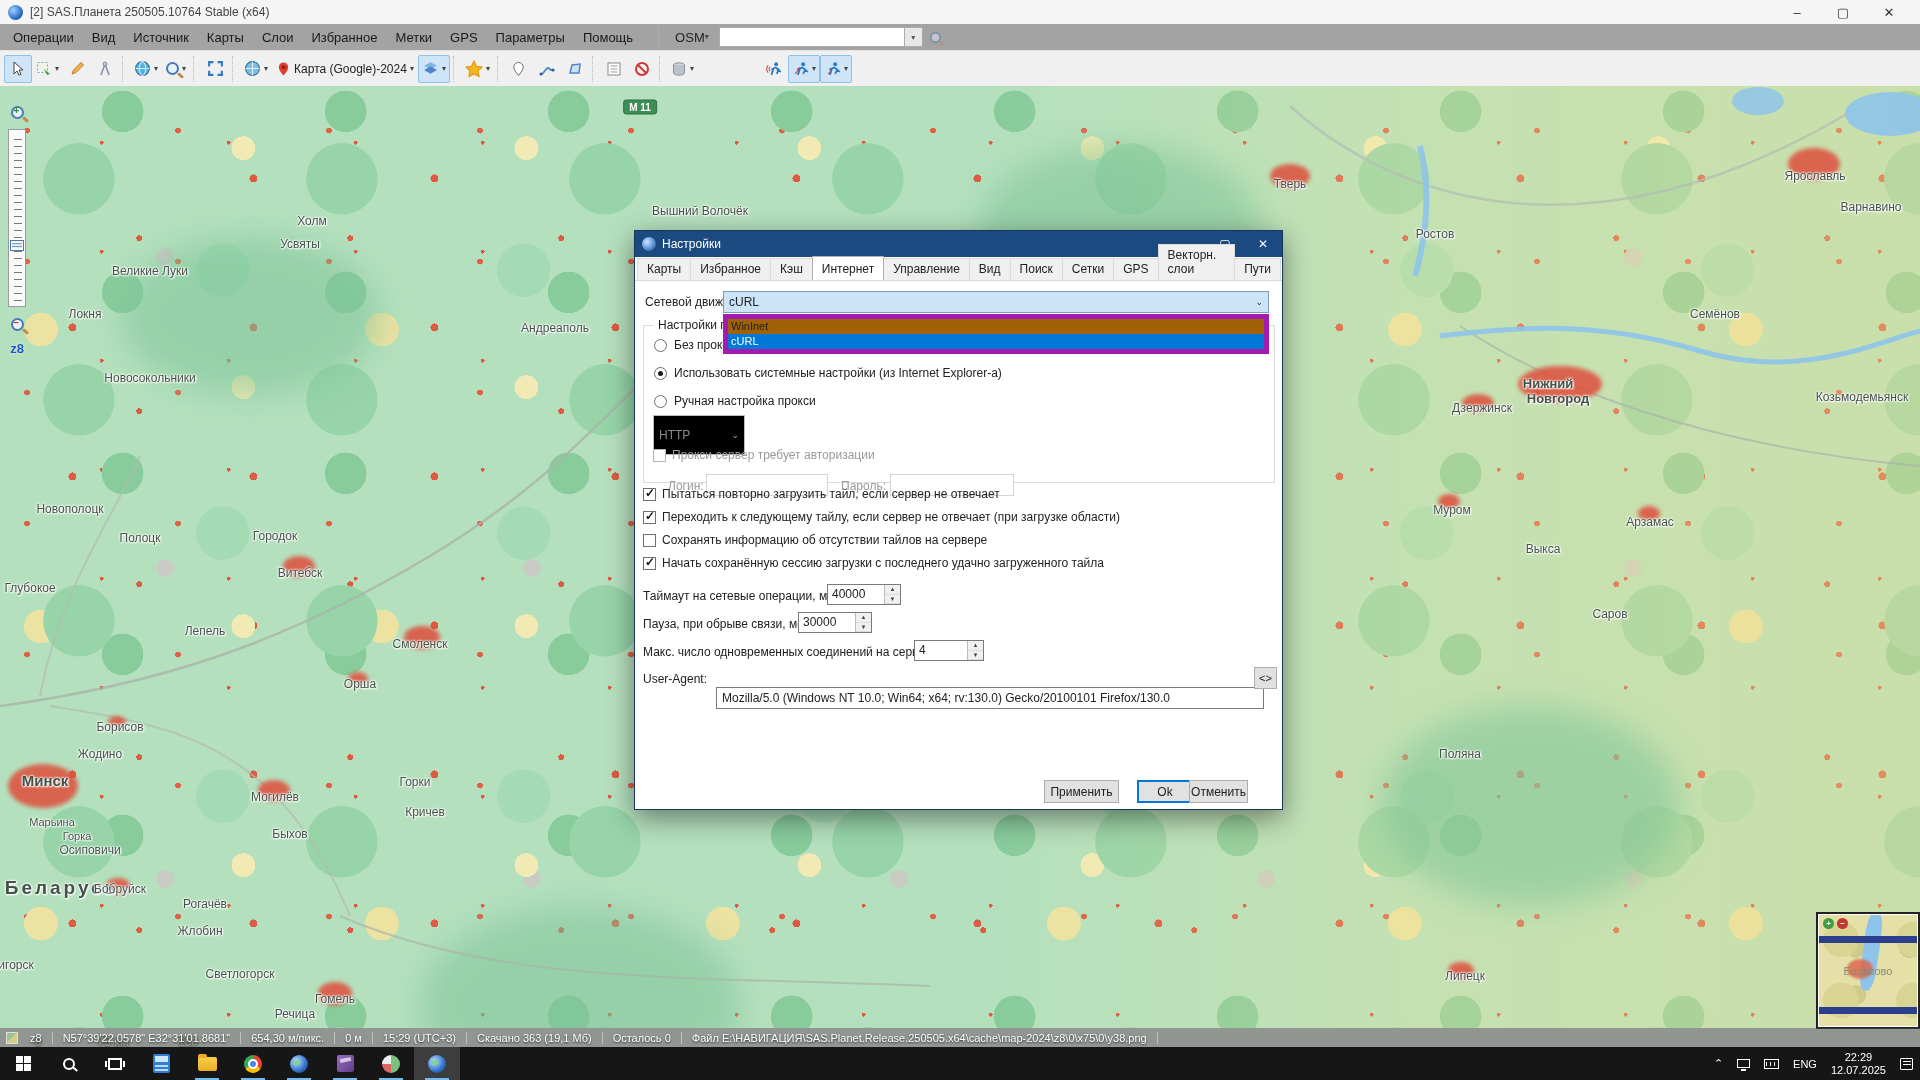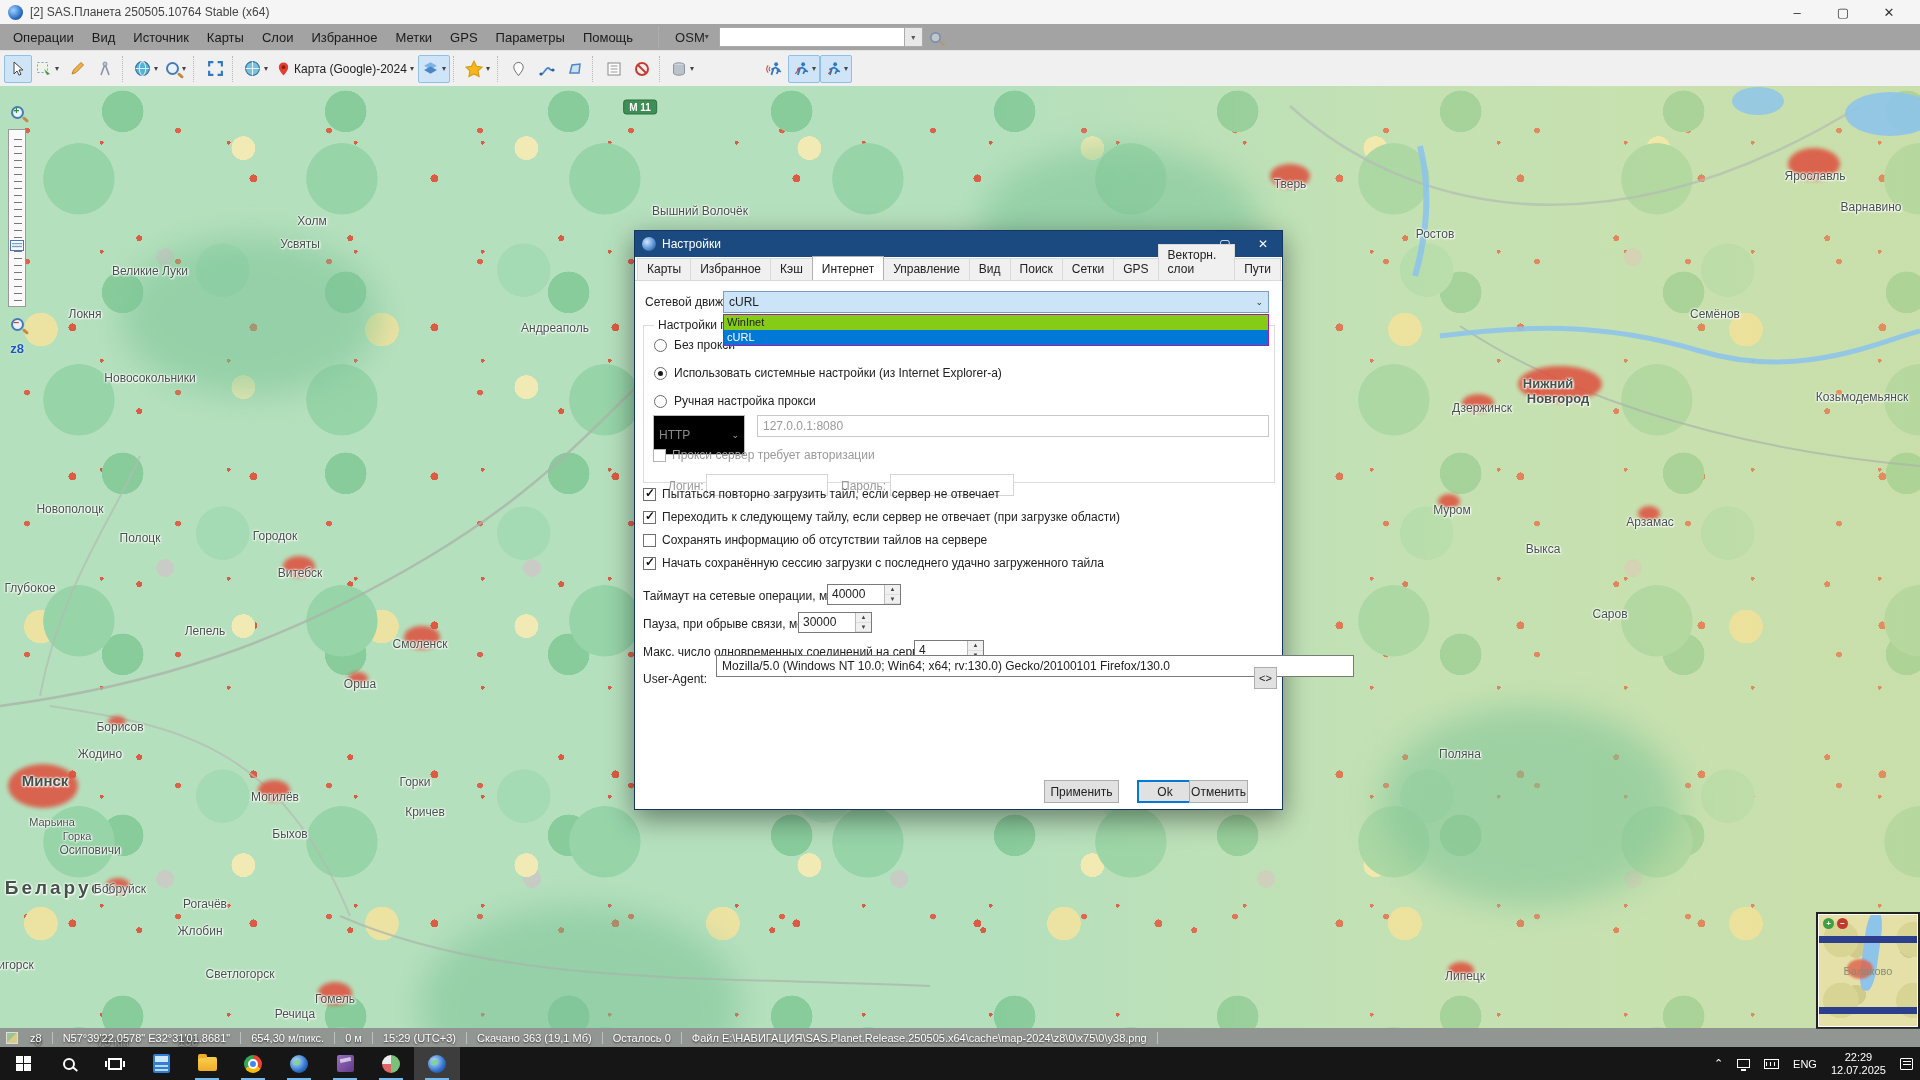--- a/index.html
+++ b/index.html
@@ -89,21 +89,21 @@
   .dlg-ico{width:14px;height:14px;border-radius:50%;background:radial-gradient(circle at 35% 35%,#cfe6ff,#5b92d6 55%,#1b3c66);flex:none}
   .dlg-title{font-size:12px}
   .dlg-winbtns{margin-left:auto;display:flex;height:100%}
   .dlg-winbtn{width:38px;display:flex;align-items:center;justify-content:center;color:#fff;font-size:12px}
   .tabs{position:absolute;left:0;right:0;top:26px;height:24px;display:flex;align-items:flex-end;padding:0 2px;border-bottom:1px solid #d9d9d9;background:#fff}
   .tab{padding:3px 9px 4px;border:1px solid #d9d9d9;border-bottom:none;background:#f0f0f0;margin-right:-1px;font-size:12px;color:#222}
   .tab.active{background:#fff;border-color:#b0b0b0;padding-top:5px;position:relative;z-index:2}
   .dlg-label{position:absolute;white-space:nowrap}
   .combo{position:absolute;left:88px;top:60px;width:546px;height:22px;border:1px solid #7a9cc0;background:#cce4f7;display:flex;align-items:center;padding:0 5px}
   .combo .chev{margin-left:auto;font-size:9px;color:#333}
-  .dropdown{position:absolute;left:88px;top:83px;width:546px;background:#84cc16;border:1px solid #a21caf;z-index:6}
+  .dropdown{position:absolute;left:88px;top:83px;width:546px;background:#a16207;border:5px solid #a21caf;z-index:6}
   .dd-row{height:15px;line-height:15px;padding:0 3px;font-size:11px}
   .dd-row.sel{background:#0078d7;color:#fff}
   .groupbox{position:absolute;left:8px;top:94px;width:632px;height:158px;border:1px solid #dcdcdc}
   .groupbox-label{position:absolute;top:-8px;left:10px;background:#fff;padding:0 4px}
   .radio-row{position:absolute;display:flex;align-items:center;gap:7px}
   .radio{width:13px;height:13px;border:1px solid #6a6a6a;border-radius:50%;background:#fff;position:relative;flex:none}
   .radio.sel::after{content:'';position:absolute;inset:3px;background:#1a1a1a;border-radius:50%}
   .dis{color:#9a9a9a}
   .sel-dis{position:absolute;left:18px;top:184px;width:92px;height:40px;border:1px solid #bcbcbc;background:#000000;color:#8a8a8a;display:flex;align-items:center;padding:0 5px}
   .sel-dis .chev{margin-left:auto;font-size:9px;color:#aaa}
@@ -518,23 +518,20 @@
     <div class="radio-row" style="left:10px;top:68px">
       <span class="radio"></span>
       <span>Ручная настройка прокси</span>
     </div>
   </div>
 
   <div class="sel-dis">
     <span>HTTP</span>
     <span class="chev">⌄</span>
   </div>
-  <div class="inp dis" style="left:122px;top:184px;width:512px">
-    <span>127.0.0.1:8080</span>
-  </div>
 
   <div class="cb-row cb-auth dis">
     <span class="cb-box" style="border-color:#b5b5b5"></span>
     <span>Прокси сервер требует авторизации</span>
   </div>
   <span class="dlg-label dis" style="left:33px;top:248px">Логин:</span>
   <div class="inp" style="left:71px;top:243px;width:122px;border-color:#d5d5d5"></div>
   <span class="dlg-label dis" style="left:206px;top:248px">Пароль:</span>
   <div class="inp" style="left:255px;top:243px;width:124px;border-color:#d5d5d5"></div>
 
@@ -576,21 +573,21 @@
   <span class="dlg-label" style="left:8px;top:414px">Макс. число одновременных соединений на сервер</span>
   <div class="spin" style="left:279px;top:409px;width:70px">
     <span class="val">4</span>
     <span class="arrows">
         <span>▲</span>
         <span>▼</span>
       </span>
   </div>
 
   <span class="dlg-label" style="left:8px;top:441px">User-Agent:</span>
-  <div class="inp" style="left:81px;top:424px;width:638px;border-color:#7a7a7a">
+  <div class="inp" style="left:81px;top:456px;width:548px;border-color:#7a7a7a">
     <span>Mozilla/5.0 (Windows NT 10.0; Win64; x64; rv:130.0) Gecko/20100101 Firefox/130.0</span>
   </div>
   <span class="ua-btn">&lt;&gt;</span>
 
   <span class="dlg-btn" style="left:409px;width:75px">Применить</span>
   <span class="dlg-btn default" style="left:502px;width:56px">Ok</span>
   <span class="dlg-btn" style="left:554px;width:59px">Отменить</span>
 
   <div class="dropdown">
       <div class="dd-row">WinInet</div>

